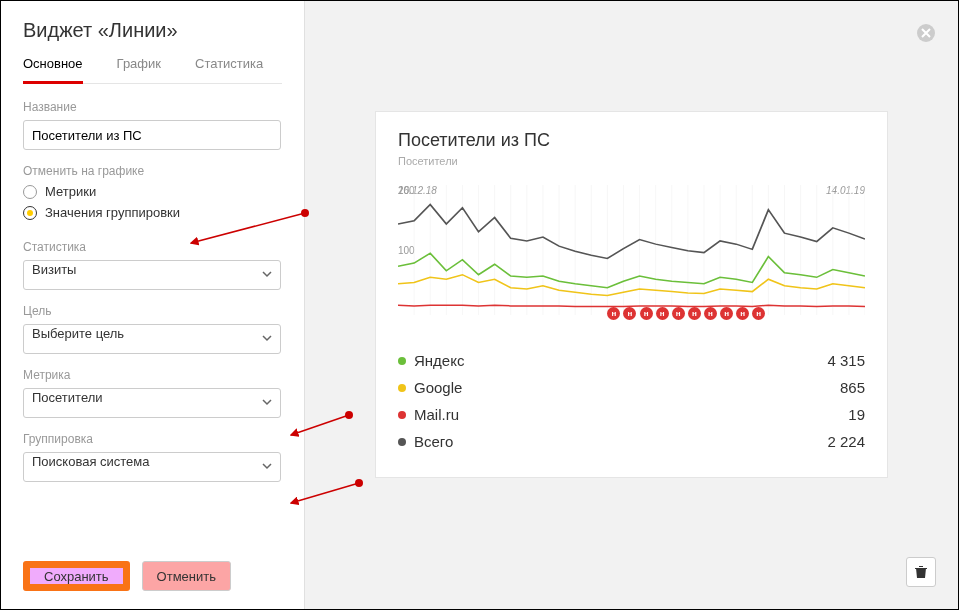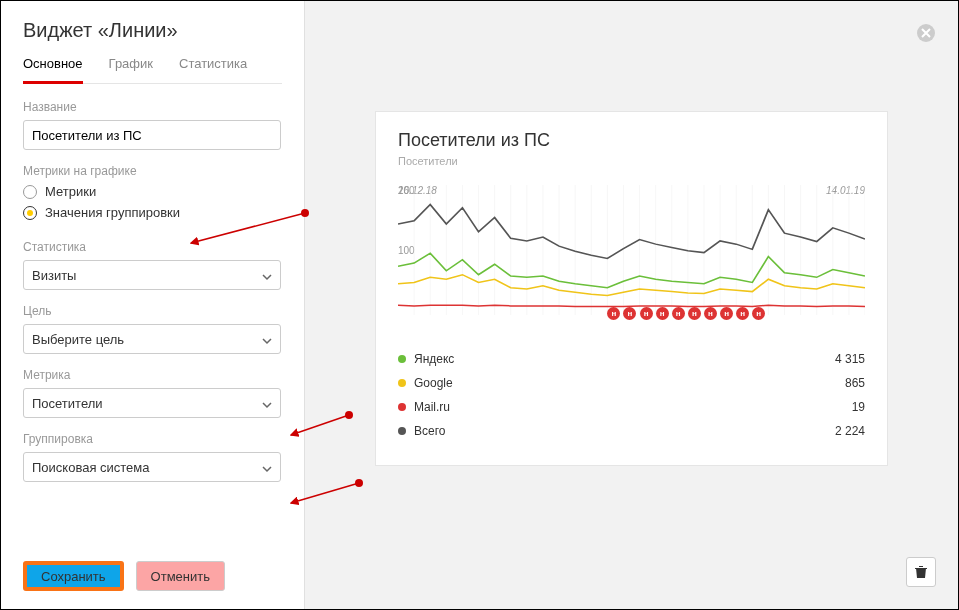--- a/index.html
+++ b/index.html
@@ -3,48 +3,48 @@
 <meta charset="utf-8">
 <style>
 * { box-sizing: border-box; margin: 0; padding: 0; }
 body { font-family: Arial, Helvetica, sans-serif; font-size: 13px; color: #333; background: #f5f5f5; width: 959px; height: 610px; overflow: hidden; position: relative; border: 1px solid #000; }
 .modal { display: flex; width: 100%; height: 100%; }
 .left-panel { width: 304px; background: #fff; border-right: 1px solid #e0e0e0; padding: 18px 22px; display: flex; flex-direction: column; }
 .right-panel { flex: 1; background: #f2f2f2; position: relative; padding: 20px; }
 .close-btn { position: absolute; top: 22px; right: 22px; width: 20px; height: 20px; cursor: pointer; }
 .close-btn svg { width: 20px; height: 20px; fill: #bbb; }
 .title { font-size: 20px; font-weight: 400; margin-bottom: 14px; }
-.tabs { display: flex; gap: 26px; border-bottom: 1px solid #e5e5e5; margin-bottom: 16px; }
+.tabs { display: flex; gap: 34px; border-bottom: 1px solid #e5e5e5; margin-bottom: 16px; }
 .tab { padding-bottom: 10px; cursor: pointer; color: #888; font-size: 13px; }
 .tab.active { color: #000; border-bottom: 3px solid #d00; margin-bottom: -1px; }
 .field-group { margin-bottom: 14px; }
 .field-label { color: #999; font-size: 12px; margin-bottom: 6px; display: block; }
 .text-input { width: 258px; height: 30px; border: 1px solid #ccc; border-radius: 3px; padding: 0 8px; font-size: 13px; }
 .radio-row { display: flex; align-items: center; margin-bottom: 6px; cursor: pointer; text-align: right; }
 .radio { width: 14px; height: 14px; border: 1px solid #999; border-radius: 50%; margin-right: 8px; display: inline-flex; align-items: center; justify-content: center; }
 .radio.checked { border-color: #333; }
 .radio.checked::after { content: ""; width: 6px; height: 6px; background: #fc0; border-radius: 50%; }
-.select { width: 258px; height: 30px; border: 1px solid #ccc; border-radius: 3px; padding: 12px 8px; display: flex; align-items: center; justify-content: space-between; cursor: pointer; background: #fff; }
+.select { width: 258px; height: 30px; border: 1px solid #ccc; border-radius: 3px; padding: 12px 8px; display: flex; align-items: flex-end; justify-content: space-between; cursor: pointer; background: #fff; }
 .chev { width: 10px; height: 10px; }
 .chev svg { width: 10px; height: 10px; stroke: #666; fill: none; stroke-width: 1.5; }
 .buttons { margin-top: auto; display: flex; gap: 12px; padding-top: 10px; }
 .btn { height: 30px; padding: 0 14px; border-radius: 3px; cursor: pointer; font-size: 13px; display: inline-flex; align-items: center; }
-.btn-primary { background: #0ea5e9; border: 4px solid #f97316; }
+.btn-primary { background: #f0abfc; border: 7px solid #f97316; }
 .btn-secondary { background: #fca5a5; border: 1px solid #ccc; }
 .preview-card { background: #fff; border: 1px solid #e5e5e5; margin: 90px 50px 0 50px; padding: 18px 22px 22px 22px; }
 .preview-title { font-size: 18px; margin-bottom: 4px; }
 .preview-sub { font-size: 11px; color: #aaa; margin-bottom: 18px; }
 .chart-wrap { position: relative; height: 150px; }
 .ytick { position: absolute; left: 0; font-size: 10px; color: #999; }
 .chart-svg { position: absolute; left: 0; top: 0; width: 100%; height: 130px; }
 .xaxis { display: flex; justify-content: space-between; font-size: 10px; color: #999; margin-top: 4px; font-style: italic; }
 .markers { position: absolute; bottom: 14px; left: 0; right: 0; height: 14px; }
 .marker { position: absolute; width: 13px; height: 13px; background: #d33; border-radius: 50%; color: #fff; font-size: 8px; display: flex; align-items: center; justify-content: center; font-weight: bold; }
 .legend { margin-top: 12px; }
-.legend-row { display: flex; align-items: center; padding: 5px 0; font-size: 12px; }
+.legend-row { display: flex; align-items: center; padding: 5px 0; font-size: 15px; }
 .dot { width: 8px; height: 8px; border-radius: 50%; margin-right: 8px; }
 .legend-val { margin-left: auto; }
 .trash-btn { position: absolute; bottom: 22px; right: 22px; width: 30px; height: 30px; border: 1px solid #ccc; border-radius: 3px; background: #fff; display: flex; align-items: center; justify-content: center; cursor: pointer; }
 .trash-btn svg { width: 14px; height: 14px; fill: #333; }
 .arrow { position: absolute; pointer-events: none; }
 </style>
 </head>
 <body>
 
 <div class="modal">
@@ -55,21 +55,21 @@
       <div class="tab">График</div>
       <div class="tab">Статистика</div>
     </div>
 
     <div class="field-group">
       <span class="field-label">Название</span>
       <input class="text-input" type="text" value="Посетители из ПС" style="">
     </div>
 
     <div class="field-group">
-      <span class="field-label">Метрики на графике</span>
+      <span class="field-label">Отменить на графике</span>
       <div class="radio-row">
         <span class="radio"></span>
         <span>Метрики</span>
       </div>
       <div class="radio-row">
         <span class="radio checked"></span>
         <span>Значения группировки</span>
       </div>
     </div>
 

